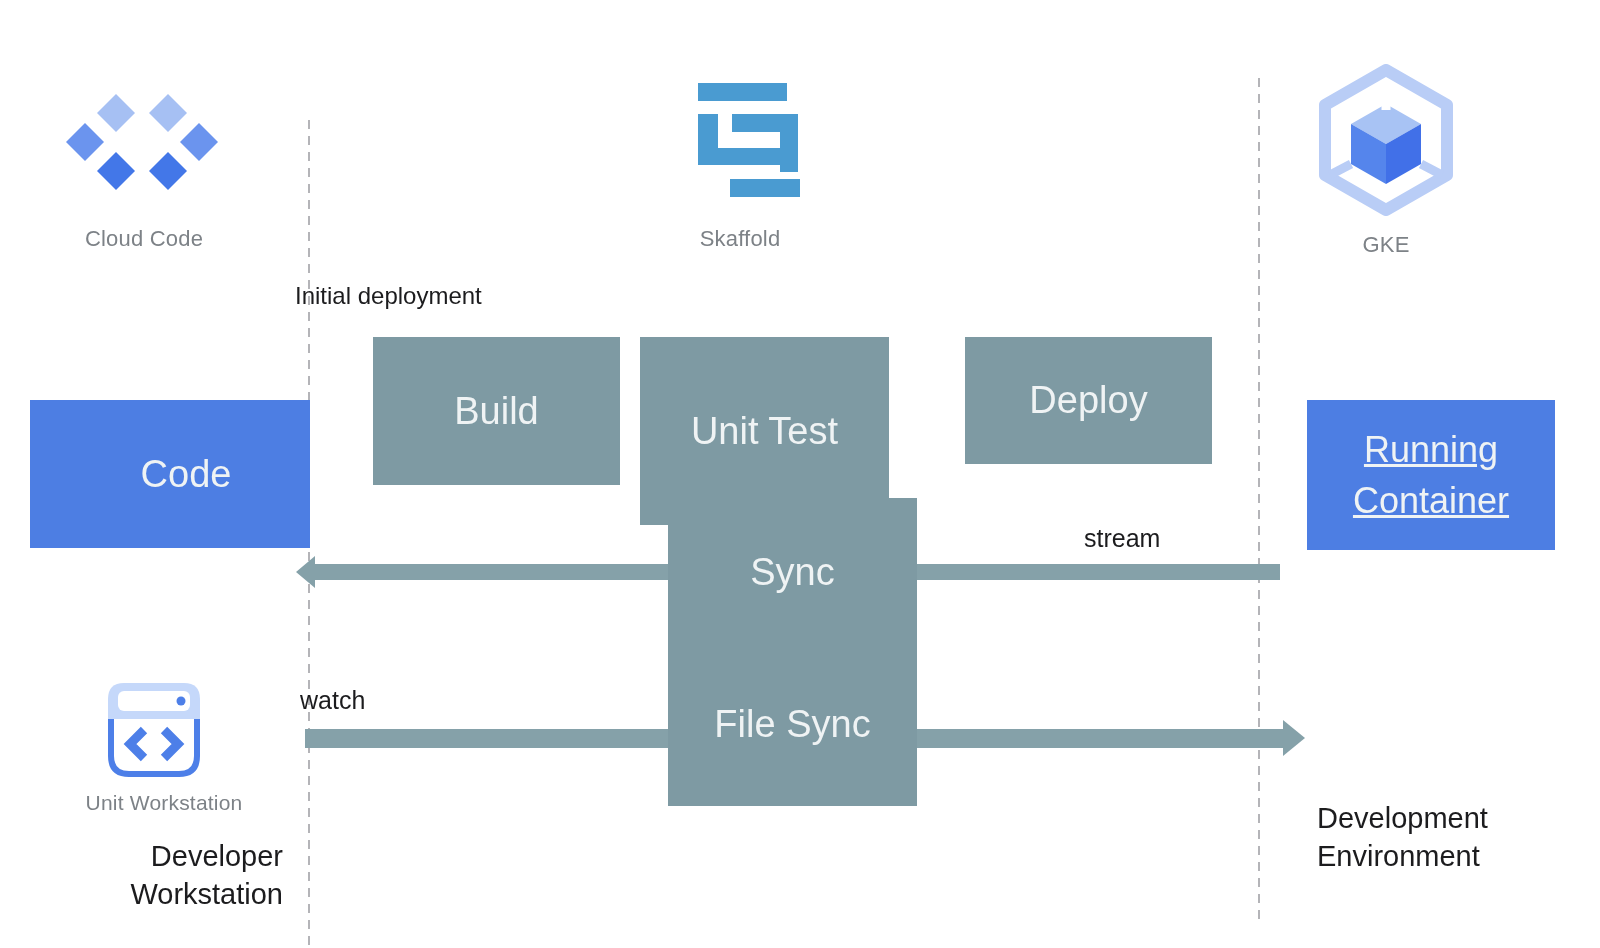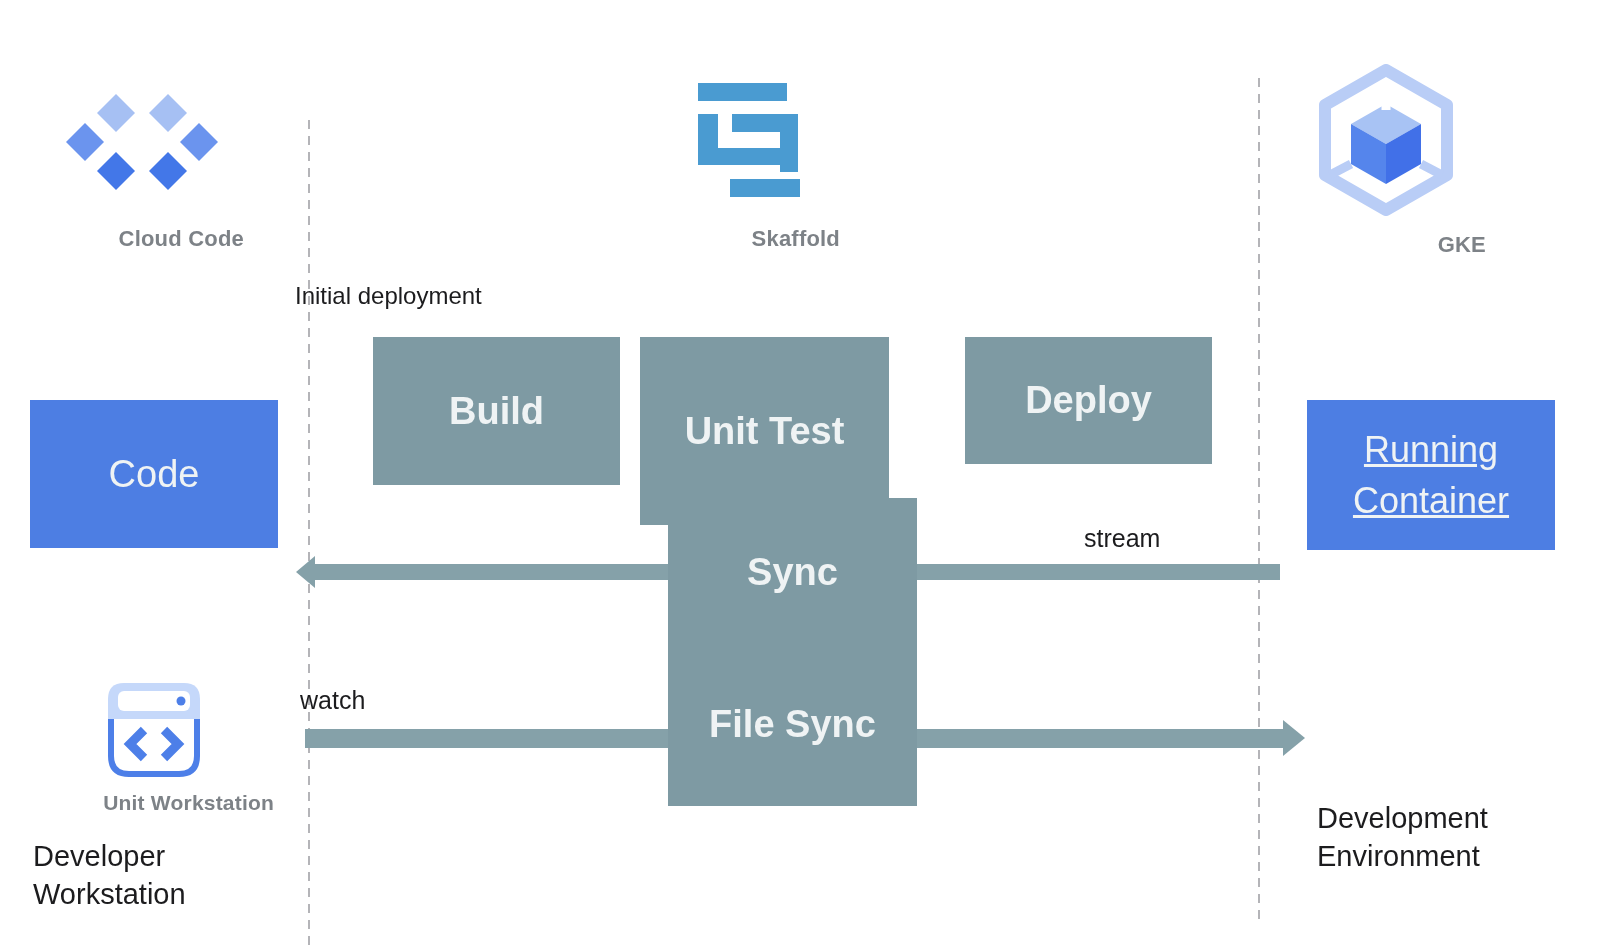--- a/index.html
+++ b/index.html
@@ -8,30 +8,30 @@
     font-family:"Liberation Sans","DejaVu Sans",sans-serif;
   }
   .dashed{
     position:absolute;width:2px;
     background:repeating-linear-gradient(to bottom,var(--dashed-line) 0 9px,transparent 9px 16px);
   }
   .dashed.left{left:308px;top:120px;height:826px;}
   .dashed.right{left:1258px;top:78px;height:842px;}
 
   .caption{
-    position:absolute;text-align:right;font-weight:700;font-size:22px;
+    position:absolute;text-align:center;font-weight:400;font-size:22px;
     color:var(--caption-gray);letter-spacing:.2px;
   }
   .black-label{position:absolute;color:var(--text-black);}
   .node{
     position:absolute;display:flex;align-items:center;justify-content:center;
     color:var(--node-text);font-size:38px;text-align:center;
   }
-  .node.teal{background:var(--teal-node);font-weight:bold;}
-  .node.blue{background:var(--blue-node);}
+  .node.teal{background:var(--teal-node);}
+  .node.blue{background:var(--blue-node);padding-left:32px;}
   .node.two-line{font-size:36px;line-height:1.42;text-decoration:underline;}
 
   .arrow-shaft{position:absolute;background:var(--arrow);}
   .arrow-head{position:absolute;width:0;height:0;}
   .arrow-head.left{
     border-top:16px solid transparent;border-bottom:16px solid transparent;
     border-right:19px solid var(--arrow);
   }
   .arrow-head.right{
     border-top:18px solid transparent;border-bottom:18px solid transparent;
@@ -119,16 +119,16 @@
   <svg style="left:108px;top:683px" width="92" height="94" viewBox="0 0 92 94">
     <path class="cw-band" d="M0,36 V16 Q0,0 16,0 H76 Q92,0 92,16 V36 Z"></path>
     <rect class="cw-bar" x="10" y="8" width="72" height="20" rx="6"></rect>
     <circle class="cw-dot" cx="73" cy="18" r="4.5"></circle>
     <path class="cw-outline" d="M3,36 V73 Q3,91 21,91 H71 Q89,91 89,73 V36"></path>
     <path class="cw-chevron" d="M36,47 L22,61 L36,75"></path>
     <path class="cw-chevron" d="M56,47 L70,61 L56,75"></path>
   </svg>
   <div class="caption" style="left:54px;top:791px;width:220px;font-size:21px">Unit Workstation</div>
 
-  <div class="black-label" style="left:33px;top:838px;width:250px;font-size:29px;line-height:1.3;text-align:left">Developer Workstation</div>
+  <div class="black-label" style="left:33px;top:838px;width:250px;font-size:29px;line-height:1.3;text-align:right">Developer Workstation</div>
   <div class="black-label" style="left:1317px;top:800px;width:260px;font-size:29px;line-height:1.3;text-align:left">Development Environment</div>
 
 </div>
 
 </body></html>

